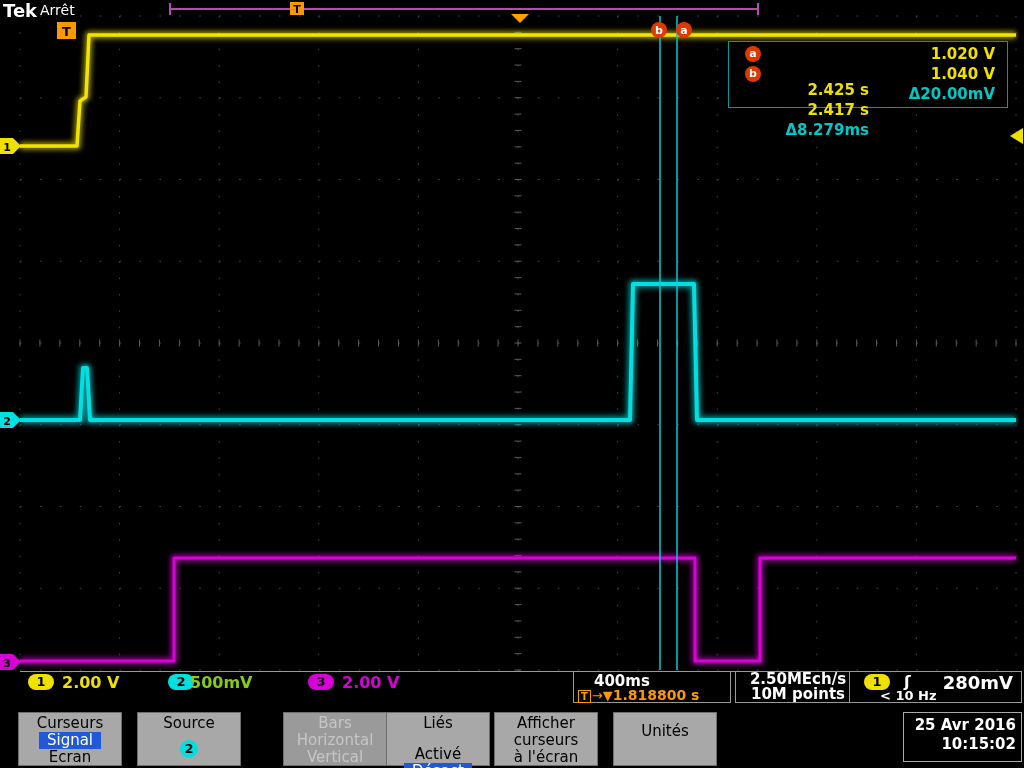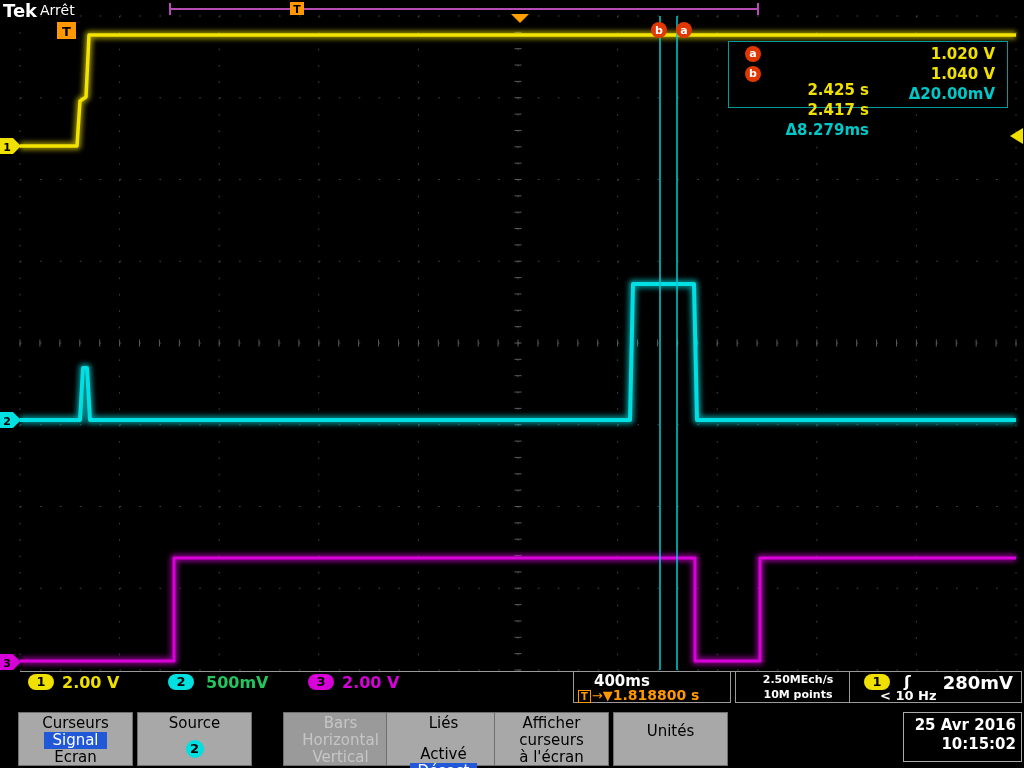--- a/index.html
+++ b/index.html
@@ -23,28 +23,28 @@
   #status-line{left:20px;top:671px;width:1002px;height:0px;border-top:1px solid #9a9a9a;}
   .pill{position:absolute;width:26px;height:16px;border-radius:8px;color:#000;font-weight:bold;font-size:13px;
     line-height:16px;text-align:center;}
   .ch-scale{position:absolute;top:673px;font-weight:bold;font-size:16px;}
   .sb-box{position:absolute;top:671px;height:32px;border:1px solid #9a9a9a;background:#000;box-sizing:border-box;}
   #tb-box{left:573px;width:158px;}
   #tb-scale{position:absolute;left:20px;top:0px;color:#fff;font-weight:bold;font-size:15px;}
   #tb-row2{position:absolute;left:4px;top:15px;color:#ff9800;font-size:13px;white-space:nowrap;}
   #tb-trig{border:1px solid #ff9800;font-size:10px;font-weight:bold;padding:0 2px;margin-right:1px;}
   #tb-pos{font-weight:bold;font-size:14px;}
-  #acq-box{left:735px;width:126px;text-align:center;color:#fff;font-weight:bold;font-size:11px;}
+  #acq-box{left:735px;width:126px;text-align:center;color:#fff;font-weight:bold;font-size:15px;}
   #acq-box div{line-height:15px;}
   #trg-box{left:849px;width:173px;color:#fff;}
   #trg-slope{position:absolute;left:54px;top:0px;font-size:16px;font-weight:bold;}
   #trg-level{position:absolute;right:8px;top:0px;font-weight:bold;font-size:18px;}
   #trg-freq{position:absolute;left:30px;top:16px;font-weight:bold;font-size:13px;}
   
-  .menu-btn{position:absolute;top:712px;width:115px;height:54px;background:#a8a8a8;border:1px solid #6e6e6e;
+  .menu-btn{position:absolute;top:712px;width:104px;height:54px;background:#a8a8a8;border:1px solid #6e6e6e;
     box-sizing:border-box;text-align:center;color:#000;font-size:15px;line-height:17px;padding-top:2px;}
   .menu-btn.disabled{background:#9a9a9a;color:#c6c6c6;margin-left:27px;}
   .sel-blue{background:#2158d8;color:#fff;padding:0 8px;display:inline-block;}
   .src-circle{width:18px;height:18px;border-radius:50%;background:#00e0e0;color:#000;font-weight:bold;
     font-size:13px;line-height:18px;margin:8px auto 0;}
   #dt-box{left:903px;top:712px;width:119px;height:50px;border:1px solid #aaa;box-sizing:border-box;
     background:#000;color:#fff;text-align:right;font-weight:bold;font-size:15px;line-height:19px;
     padding:3px 5px 0 0;}
   
   .svgt{font-family:"DejaVu Sans",sans-serif;font-weight:bold;font-size:13px;}
@@ -244,21 +244,21 @@
       <div class="ro-time ro-delta">Δ8.279ms</div>
       <div class="ro-volt ro-delta">Δ20.00mV</div>
     </div>
   </div>
 
   <div class="abs" id="status-line"></div>
 
   <div class="pill" style="left:28px;top:674px;background:#f0e000;">1</div>
   <div class="ch-scale" style="left:62px;color:#f0e000;">2.00 V</div>
   <div class="pill" style="left:168px;top:674px;background:#00e0e0;">2</div>
-  <div class="ch-scale" style="left:206px;color:#22c55e;">500mV</div>
+  <div class="ch-scale" style="left:190px;color:#84cc16;">500mV</div>
   <div class="pill" style="left:308px;top:674px;background:#d800d8;">3</div>
   <div class="ch-scale" style="left:342px;color:#d800d8;">2.00 V</div>
 
   <div class="sb-box" id="tb-box">
     <div id="tb-scale">400ms</div>
     <div id="tb-row2">
       <span id="tb-trig">T</span><span>→▼</span><span id="tb-pos">1.818800 s</span>
     </div>
   </div>
 

